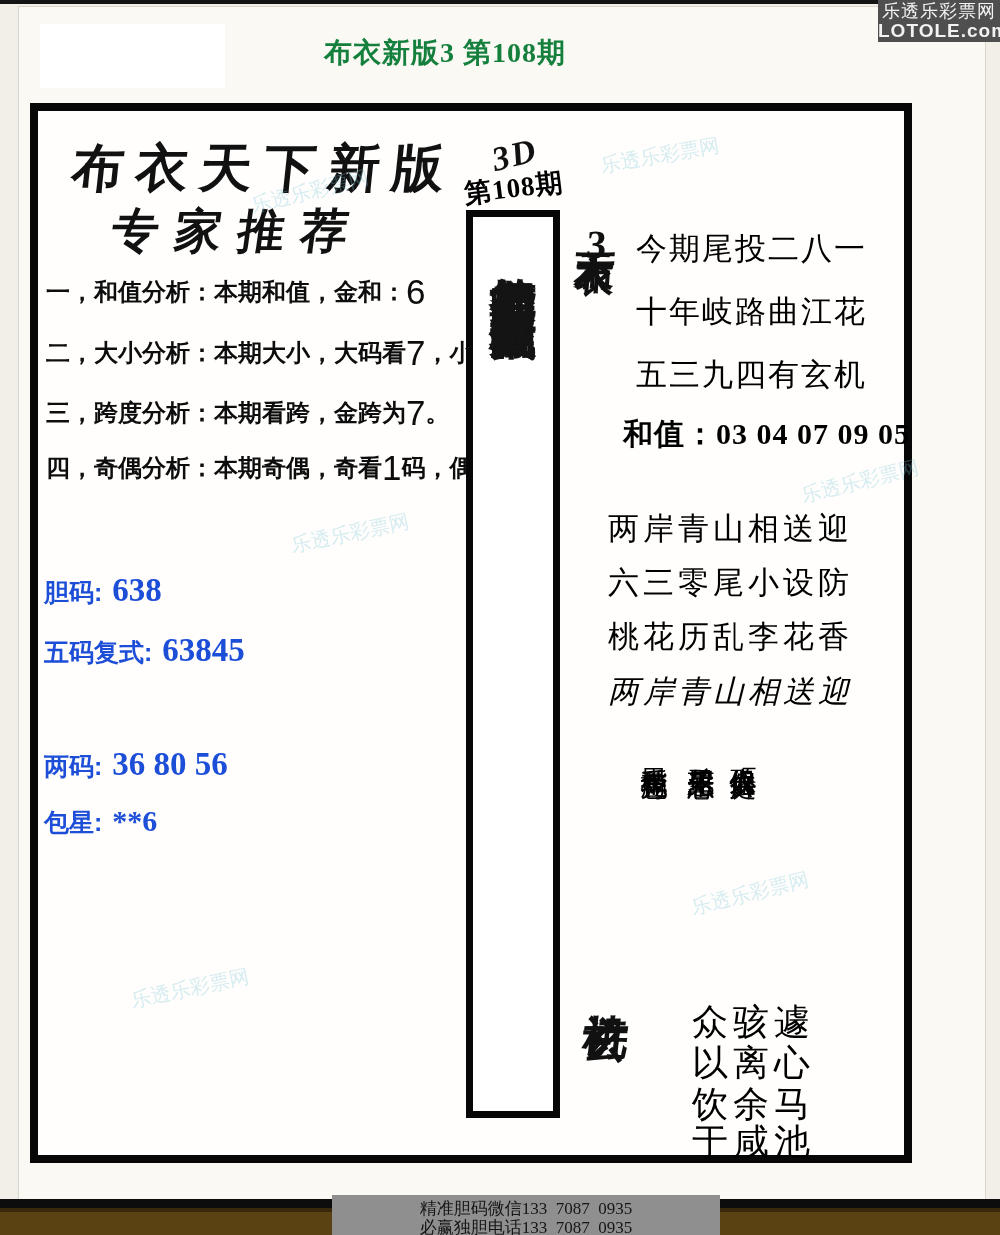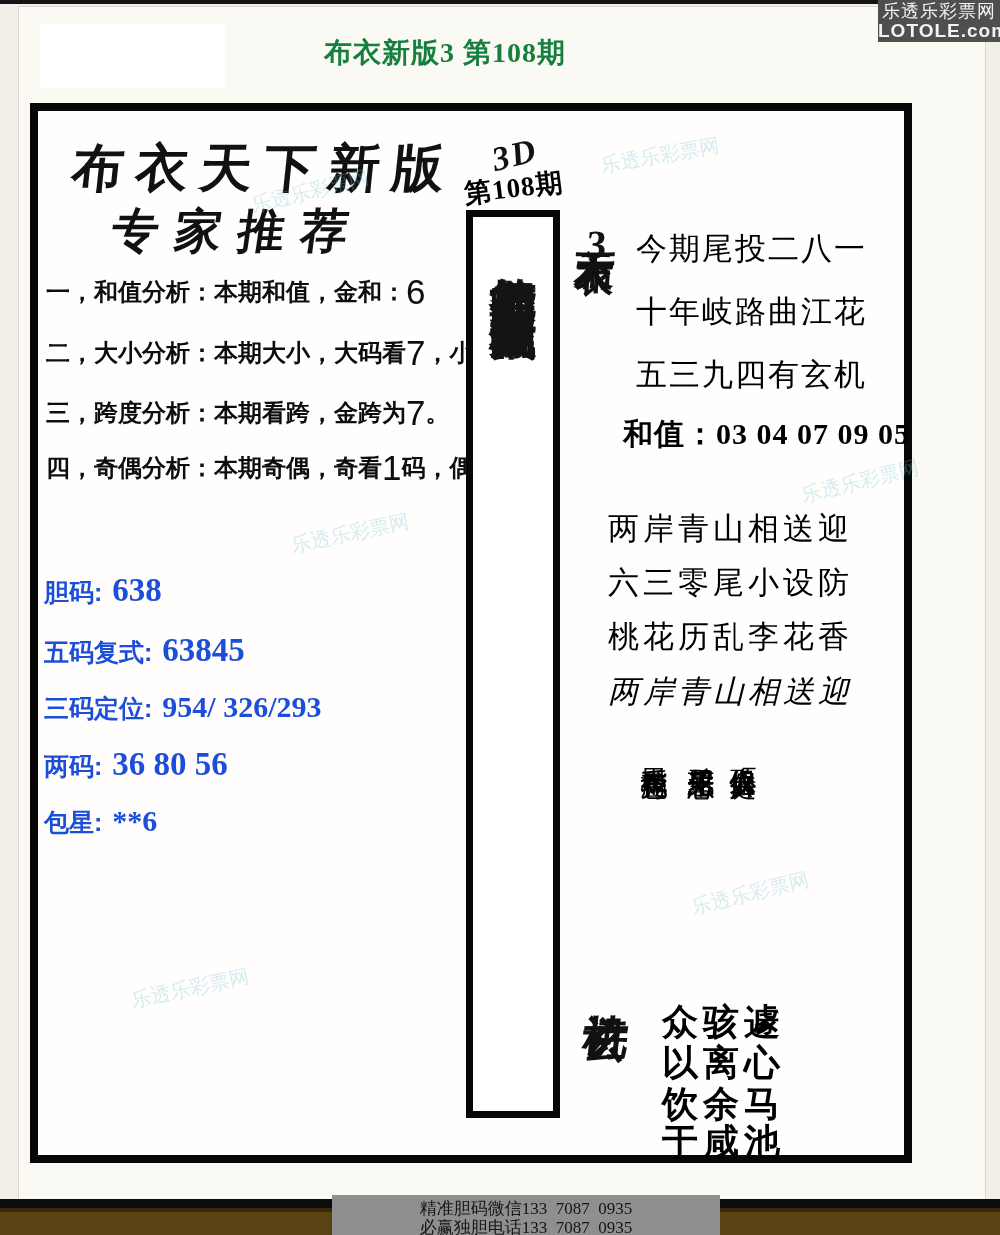--- a/index.html
+++ b/index.html
@@ -47,21 +47,21 @@
   .vtxt{writing-mode:vertical-rl;text-orientation:upright;}
   .slogan{font-size:47px;line-height:51px;font-weight:900;color:#141414;}
 
   
   .brand{left:576px;top:222px;font-size:40px;line-height:40px;transform:skewX(-4deg);}
   .tip{left:636px;font-size:31px;letter-spacing:2px;color:#000;white-space:nowrap;}
   .hezhi{left:596px;top:414px;font-size:30px;font-weight:700;letter-spacing:1px;white-space:nowrap;margin-left:27px;}
   .poem{left:608px;font-size:31px;letter-spacing:4px;color:#000;white-space:nowrap;}
   .vcol{font-size:27px;line-height:29px;letter-spacing:1px;color:#000;top:746px;}
   .xuanji-label{left:588px;top:978px;font-size:45px;line-height:48px;transform:skewX(-6deg);}
-  .xline{left:662px;font-size:36px;letter-spacing:5px;color:#000;white-space:nowrap;font-weight:bold;}
+  .xline{left:692px;font-size:36px;letter-spacing:5px;color:#000;white-space:nowrap;}
 
   
   .footer-blackline{left:0;top:1199px;width:1000px;height:9px;background:#0d0d0d;}
   .footer-brown{left:0;top:1208px;width:1000px;height:27px;background:#5a4213;border-top:4px solid #3a2a0d;box-sizing:content-box;}
   .footer-gray{left:332px;top:1195px;width:388px;height:40px;background:#8f8f8f;z-index:5;
     text-align:center;padding-top:4px;box-sizing:border-box;}
   .footer-line{font-size:17px;line-height:19px;color:#161616;white-space:pre;display:block;
     font-family:"Liberation Serif",serif;}
 
   
@@ -95,21 +95,20 @@
   <div class="abs brush h1">布衣天下新版</div>
   <div class="abs brush h2">专家推荐</div>
 
   <div class="abs aline" style="top:276px;"><span>一，和值分析：本期和值，金和：</span><span class="bn">6</span><span></span><span class="bn"></span><span></span></div>
   <div class="abs aline" style="top:337px;"><span>二，大小分析：本期大小，大码看</span><span class="bn">7</span><span>，小码看</span><span class="bn">2</span><span></span></div>
   <div class="abs aline" style="top:397px;"><span>三，跨度分析：本期看跨，金跨为</span><span class="bn">7</span><span></span><span class="bn"></span><span>。</span></div>
   <div class="abs aline" style="top:452px;"><span>四，奇偶分析：本期奇偶，奇看</span><span class="bn">1</span><span>码，偶看</span><span class="bn">6</span><span>码。</span></div>
 
   <div class="abs crow" style="top:572px;"><span class="lab">胆码:</span><span class="val">638</span></div>
   <div class="abs crow" style="top:632px;"><span class="lab">五码复式:</span><span class="val">63845</span></div>
-  <div class="abs crow" style="top:690px;"><span class="lab">三码定位:</span><span class="val" style="font-size:30px;">954/ 326/293</span></div>
   <div class="abs crow" style="top:746px;"><span class="lab">两码:</span><span class="val">36 80 56</span></div>
   <div class="abs crow" style="top:804px;"><span class="lab">包星:</span><span class="val" style="font-size:30px;">**6</span></div>
 
   <div class="abs brush era-mark">3D</div>
   <div class="abs issue-mark">第108期</div>
   <div class="abs slogan-box">
     <span class="vtxt slogan">把复杂的变简单</span>
     <span class="vtxt slogan">中大奖是我们的目标</span>
   </div>
 

